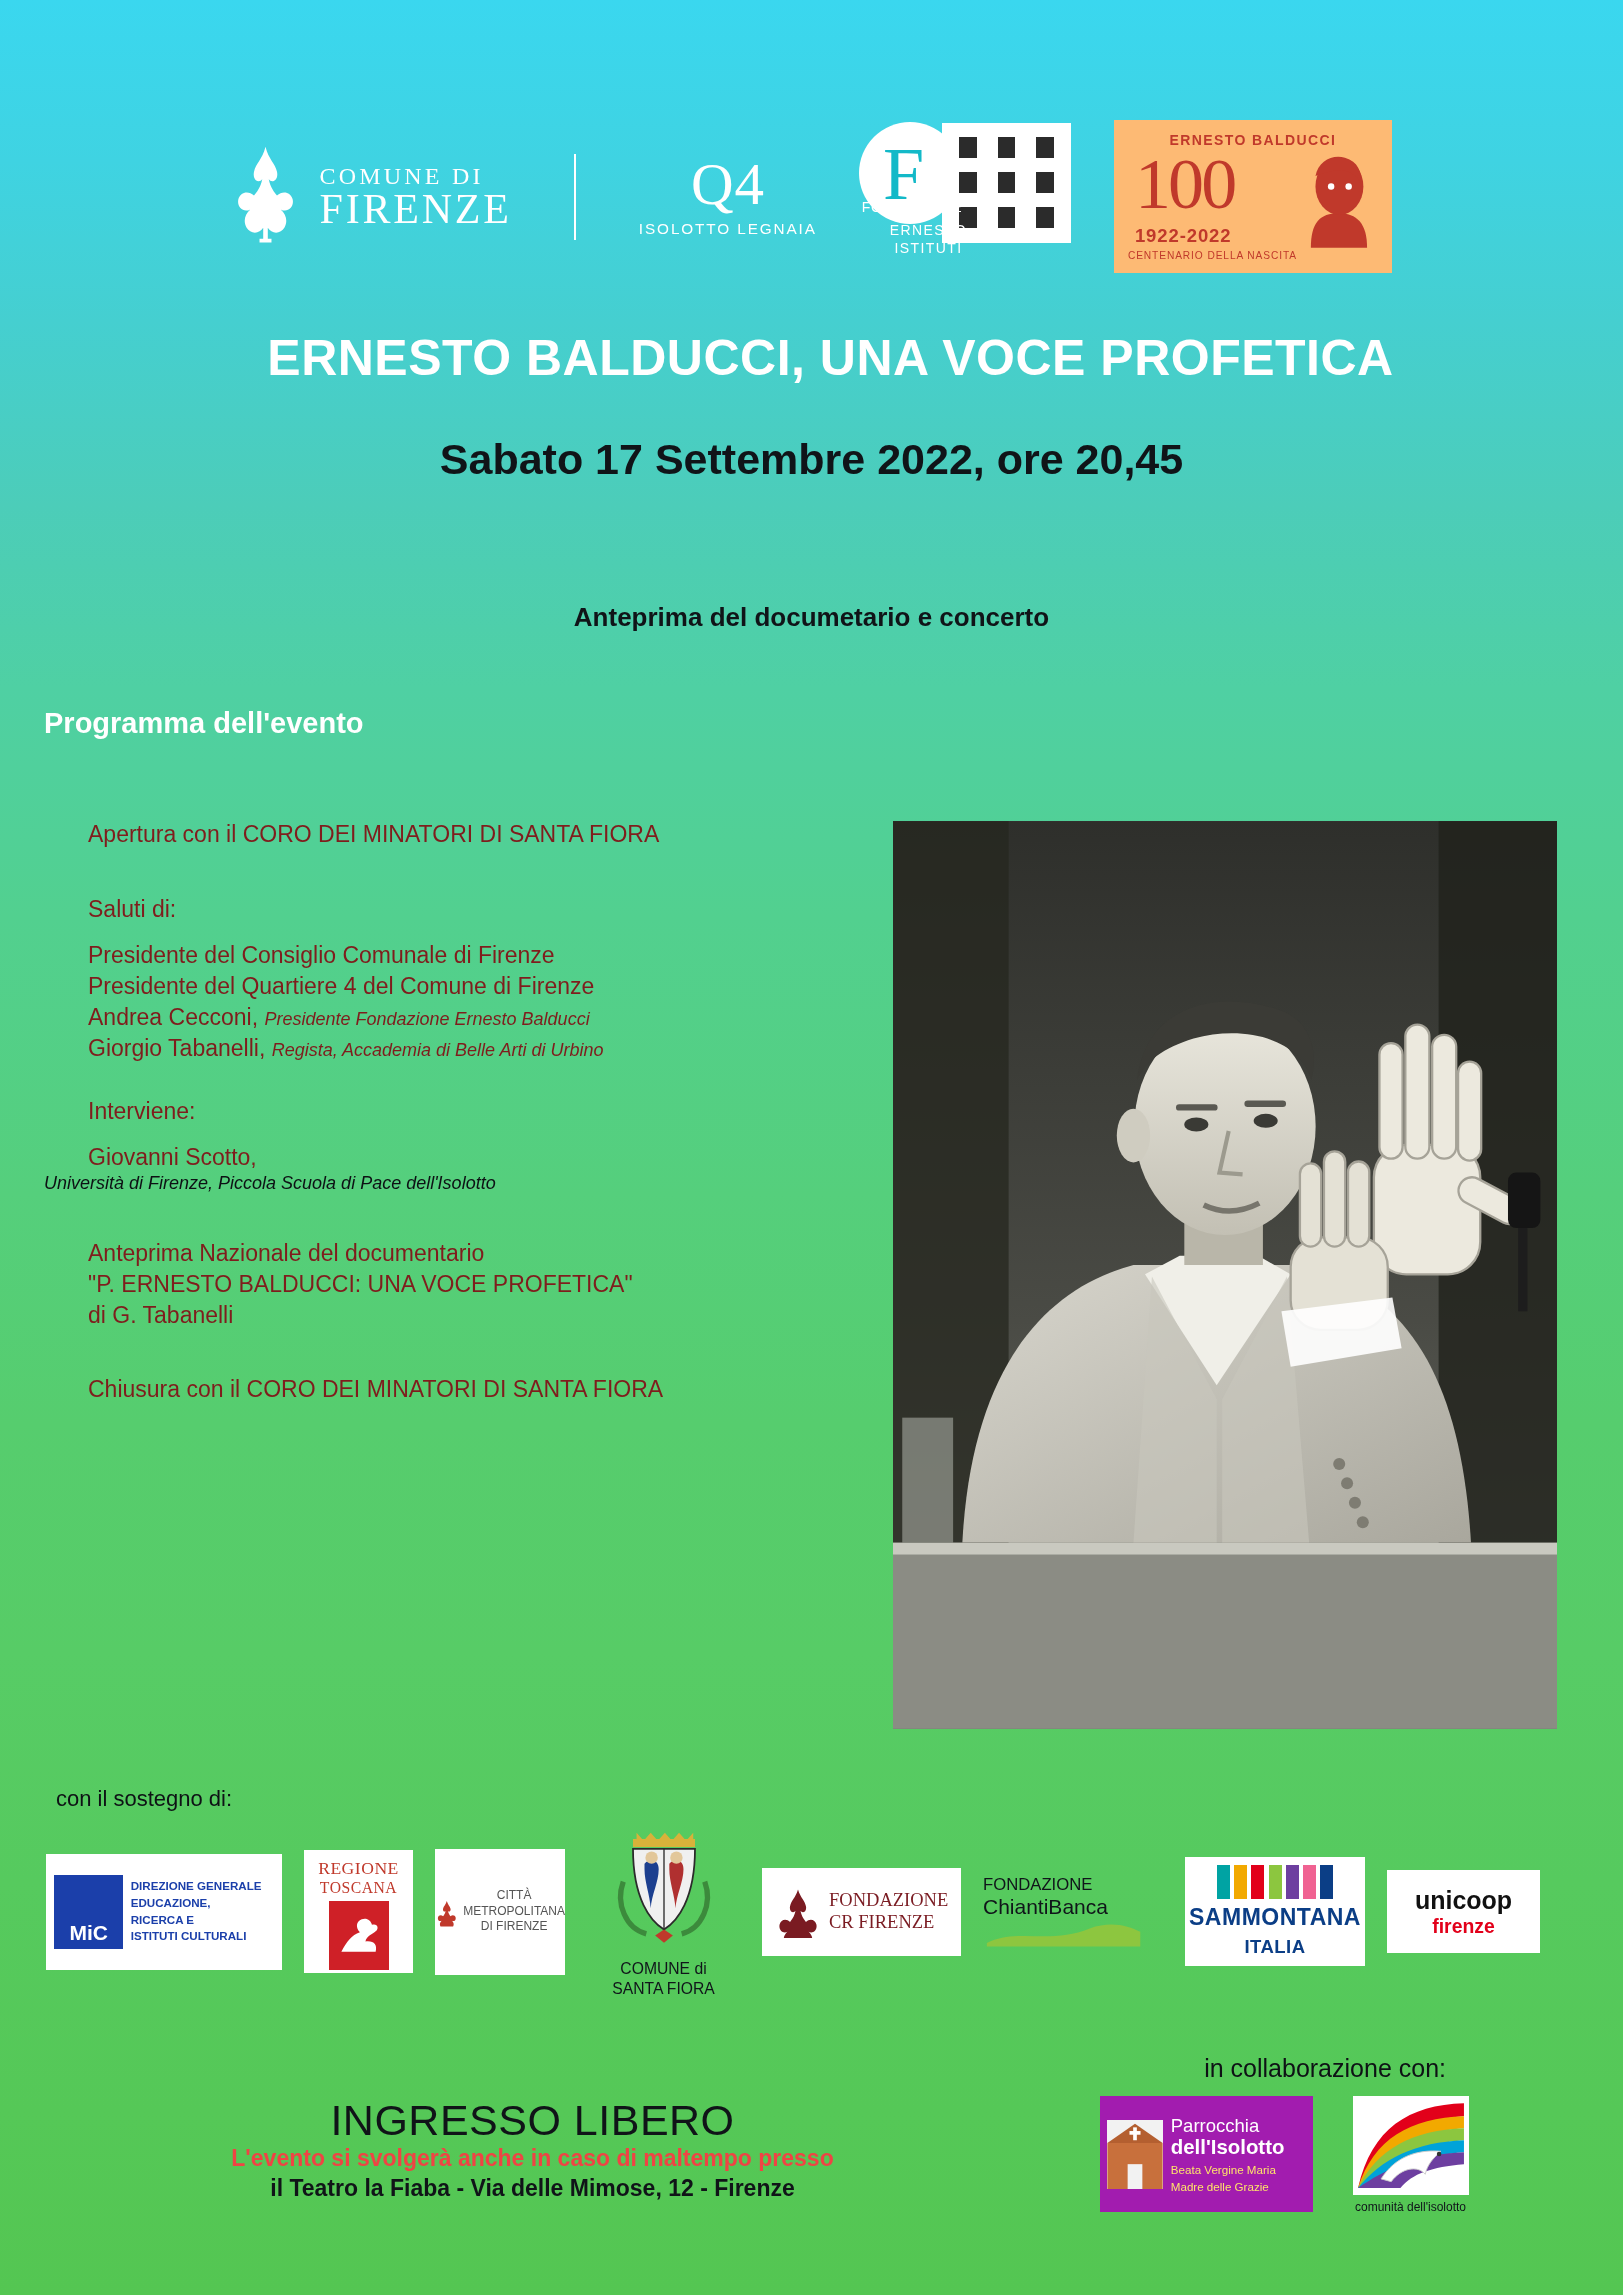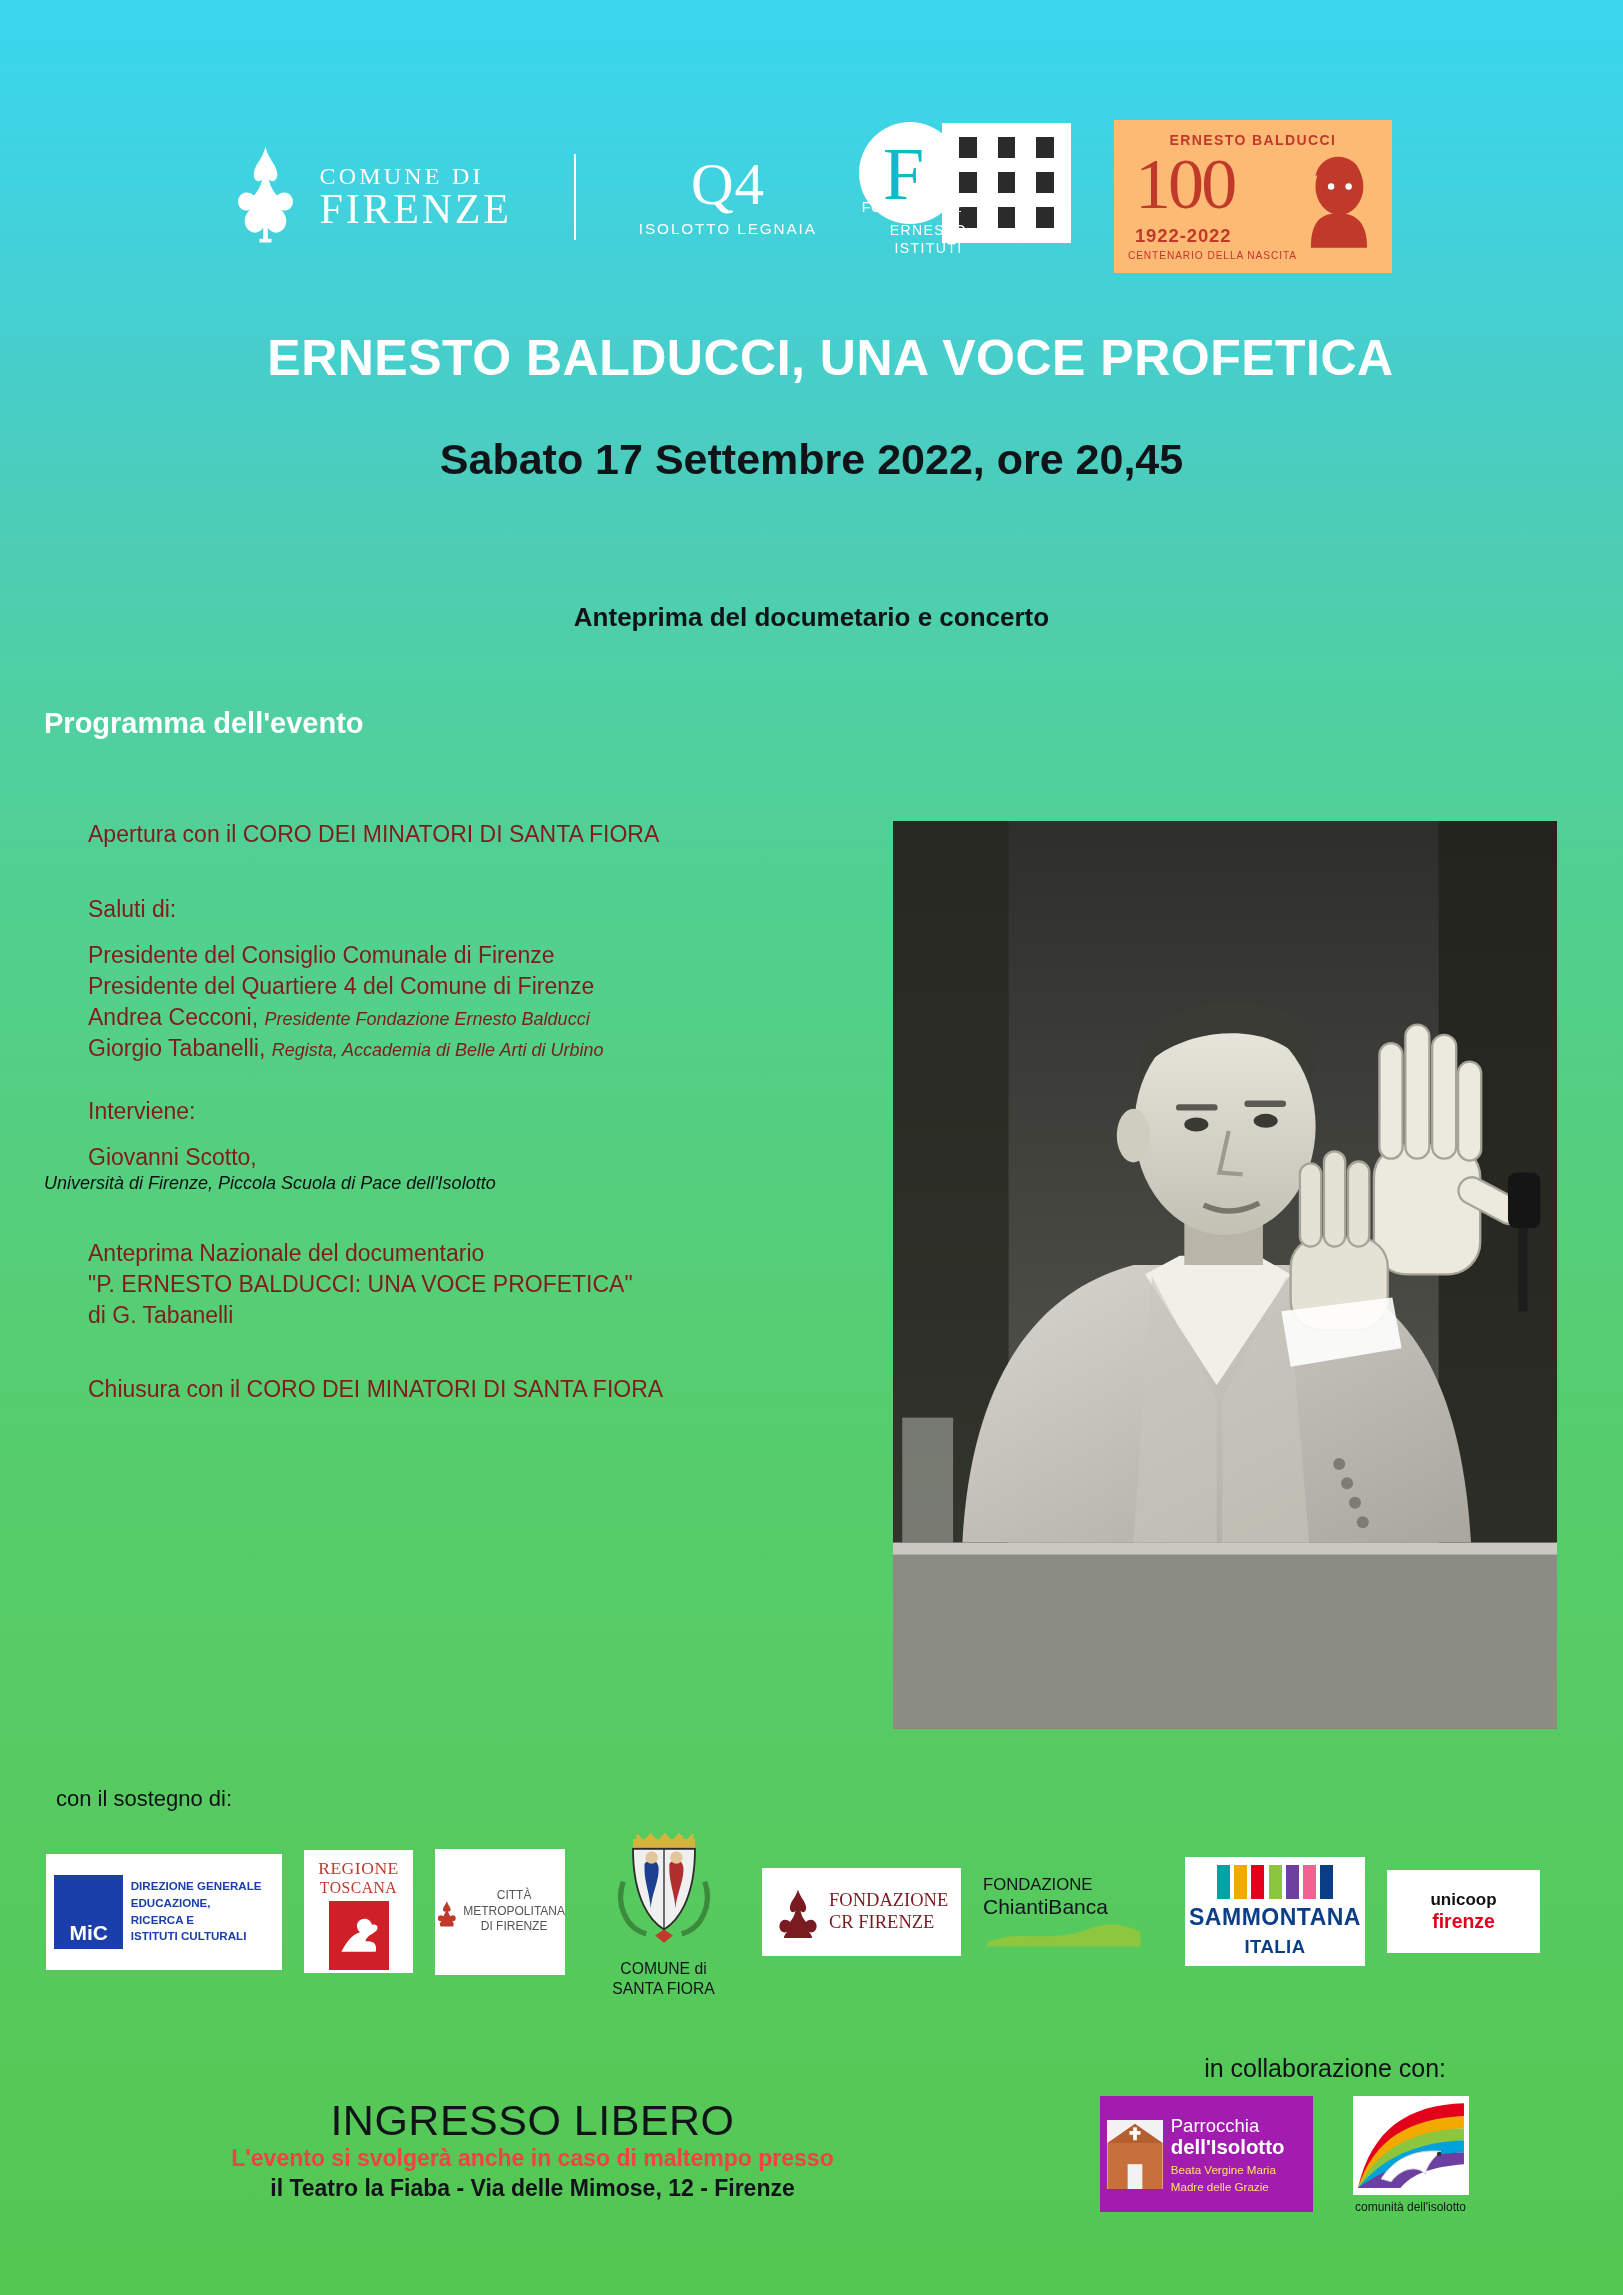--- a/index.html
+++ b/index.html
@@ -385,21 +385,21 @@
   }
   .sp-samm .bars { display:flex; gap:4.2px;}
   .sp-samm .bars i { display:block; width:13px; height:34px;}
   .sp-samm .s1 { font-size: 23px; font-weight:bold; color:#0b3e86; letter-spacing:0.5px;}
   .sp-samm .s2 { font-size: 18.5px; font-weight:bold; color:#0b3e86; letter-spacing:0.5px;}
   .sp-unicoop {
     width: 153px; height: 83px;
     flex-direction: column;
     justify-content: center;
   }
-  .sp-unicoop .u1 { font-size: 17px; font-weight:bold; color:#111;}
+  .sp-unicoop .u1 { font-size: 25px; font-weight:bold; color:#111;}
   .sp-unicoop .u2 { font-size: 19.4px; color:#e2001a; font-weight: bold;}
 
   
   .collab-label {
     position: absolute;
     top: 2054px;
     right: 177px;
     font-size: 25px;
     color: #0e1215;
   }

